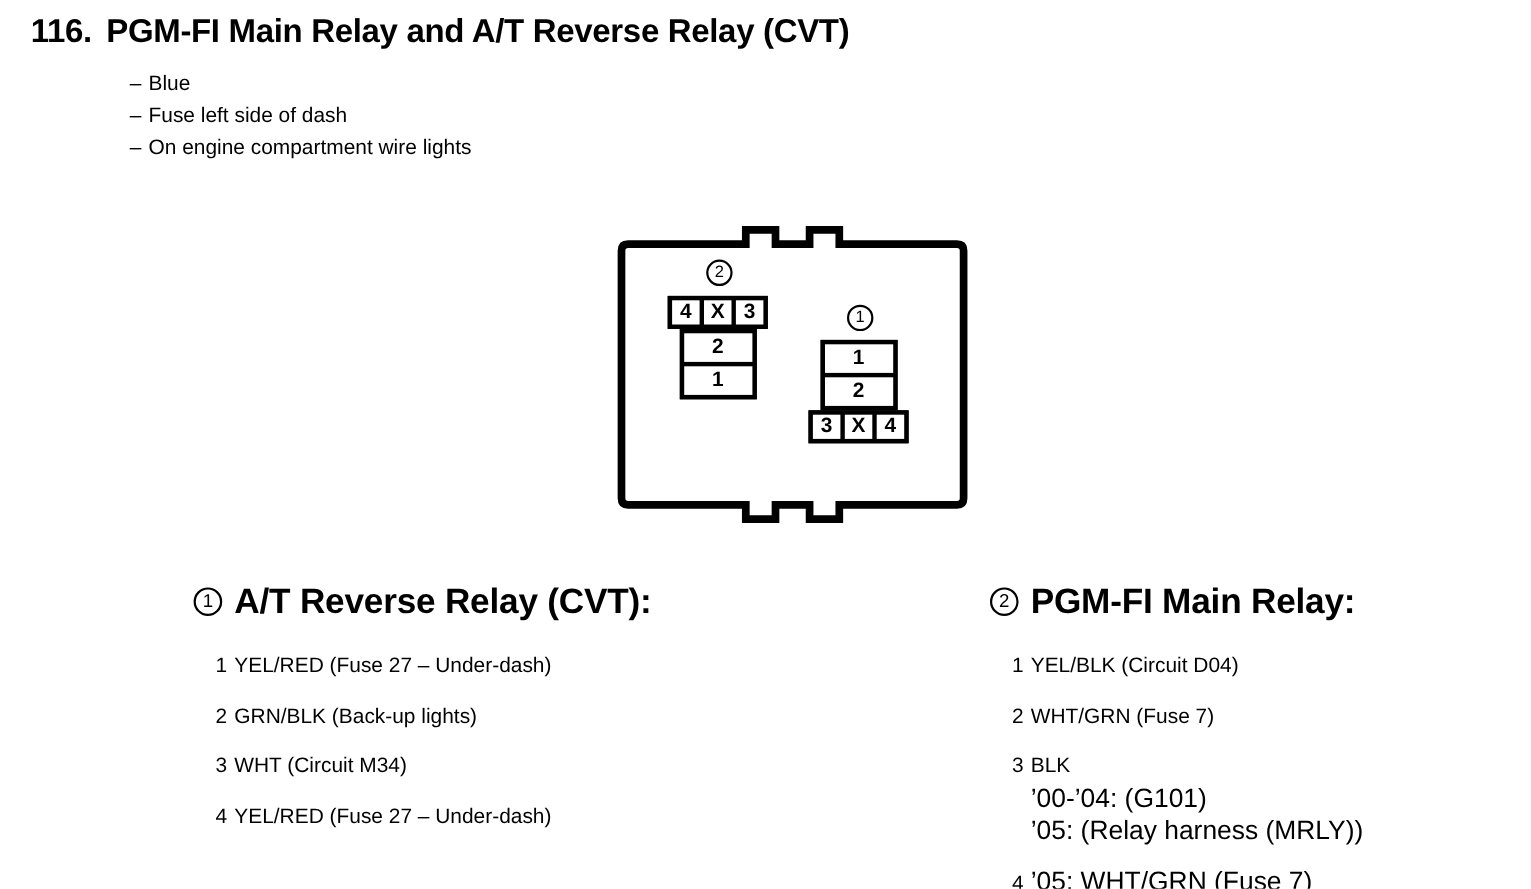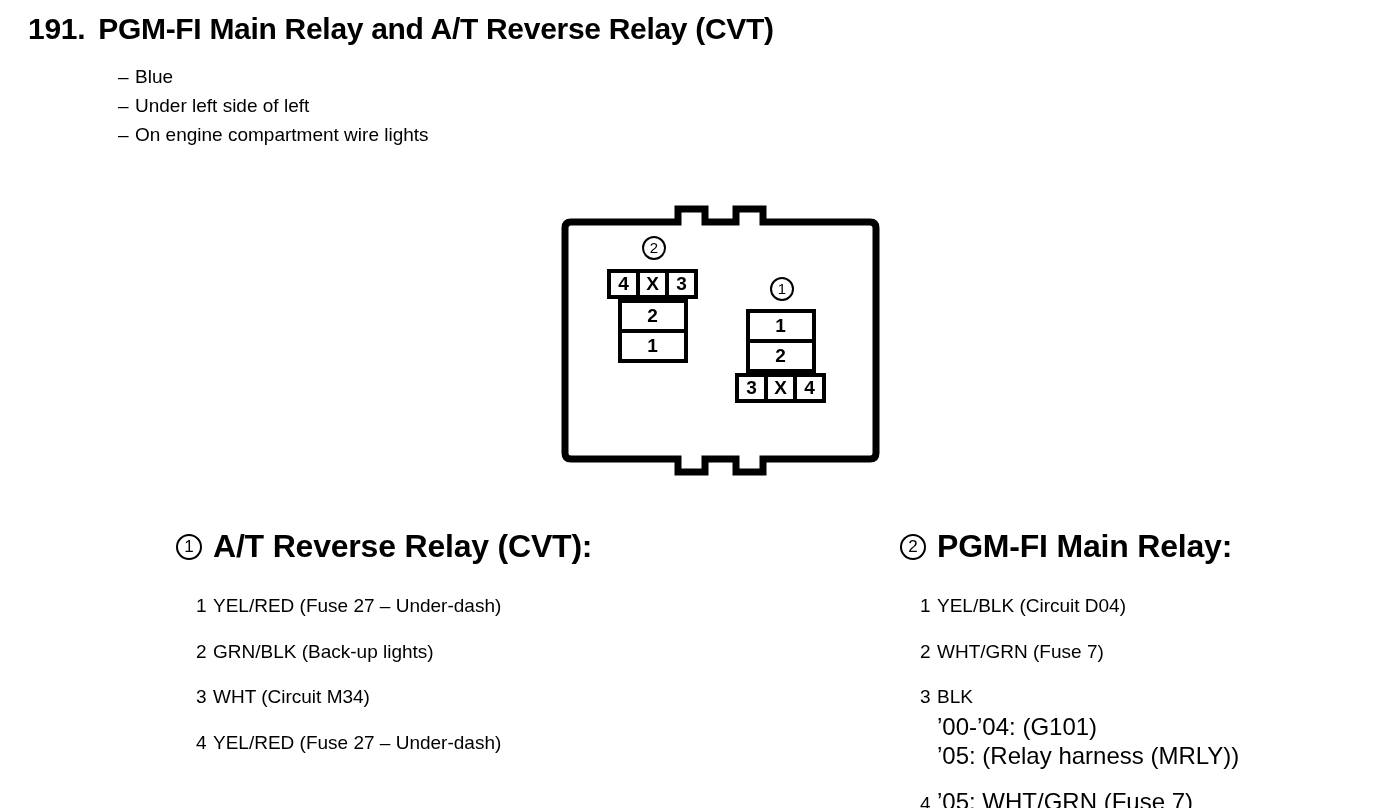--- a/index.html
+++ b/index.html
@@ -190,33 +190,33 @@
     font-size: 24px;
     line-height: 29.5px;
     white-space: nowrap;
   }
 </style>
 </head>
 <body>
 
 <div class="page-header">
   <div class="header-line">
-    <span class="header-number">191.</span>
+    <span class="header-number">116.</span>
     <span class="header-title">PGM-FI Main Relay and A/T Reverse Relay (CVT)</span>
   </div>
 </div>
 
 <div class="bullet-list">
   <div class="bullet-row">
     <span class="bullet-dash">–</span>
     <span>Blue</span>
   </div>
   <div class="bullet-row">
     <span class="bullet-dash">–</span>
-    <span>Under left side of left</span>
+    <span>Fuse left side of dash</span>
   </div>
   <div class="bullet-row">
     <span class="bullet-dash">–</span>
     <span>On engine compartment wire lights</span>
   </div>
 </div>
 
 <div class="connector-diagram">
 
   <svg class="connector-svg" width="360" height="285" viewBox="0 0 360 285">

